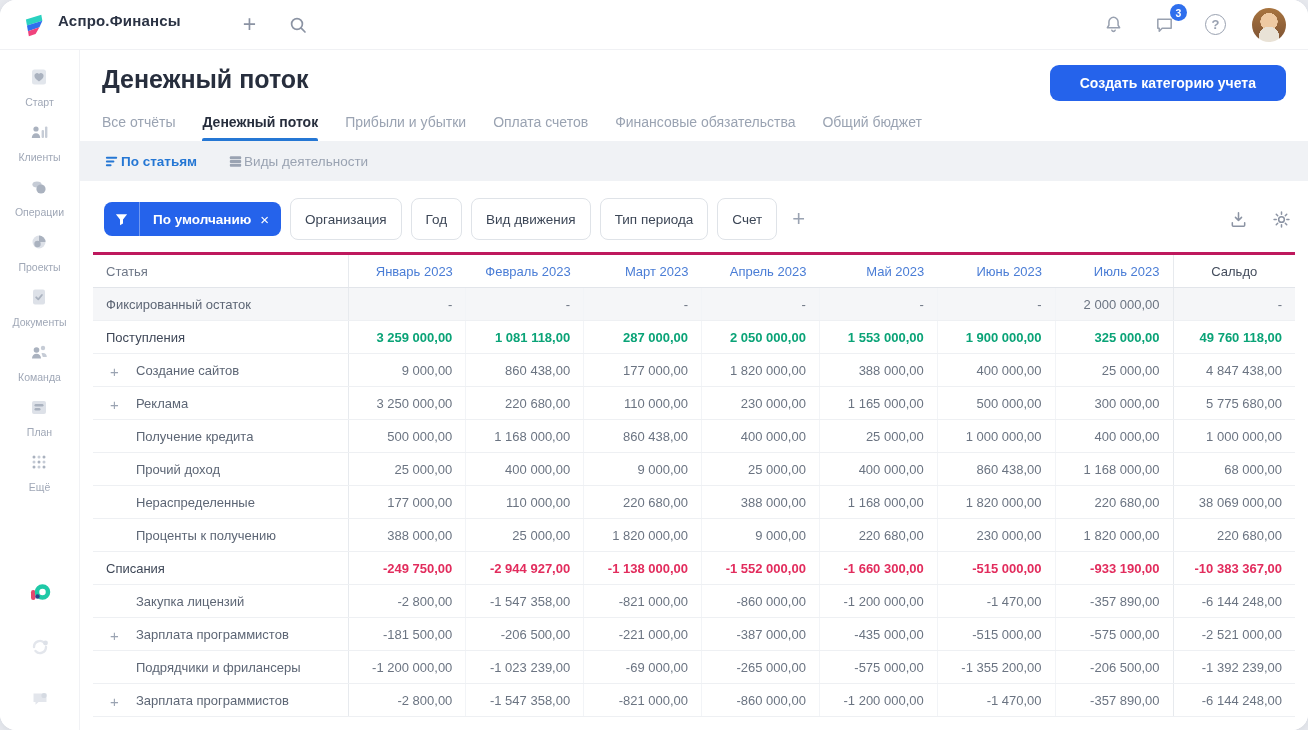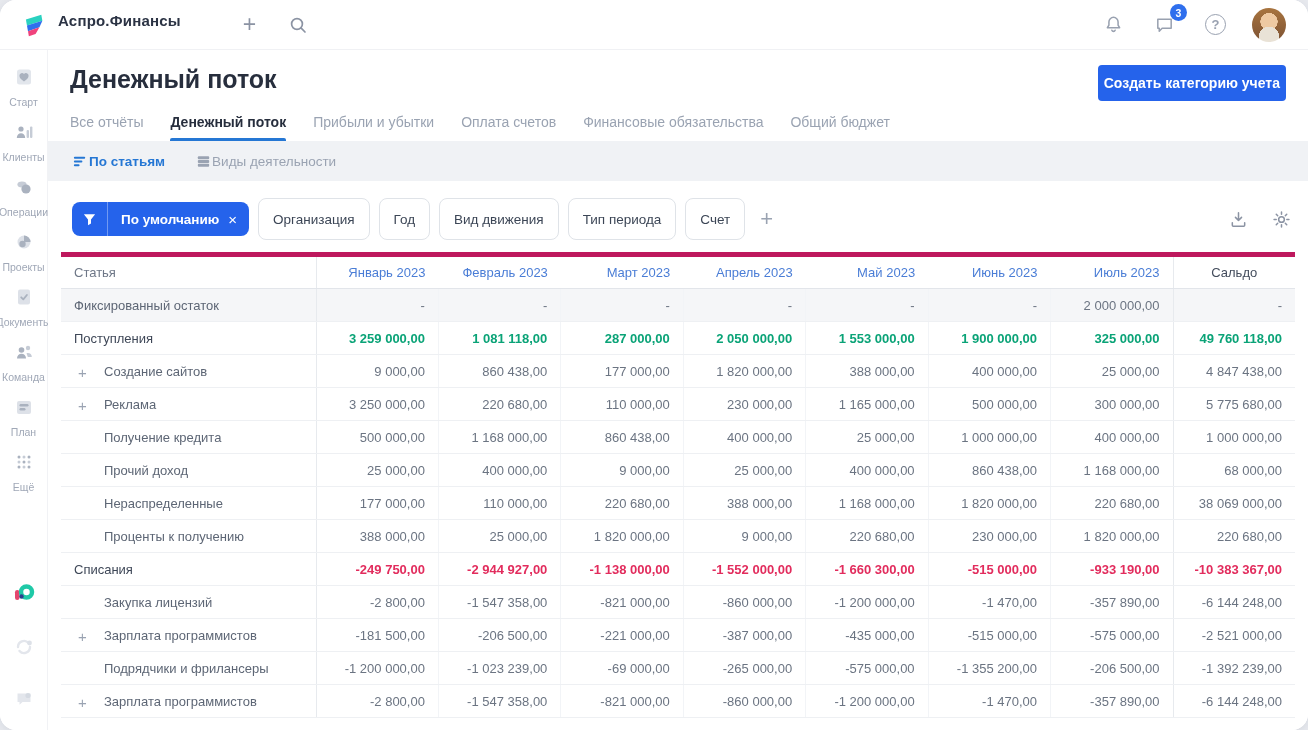--- a/index.html
+++ b/index.html
@@ -15,30 +15,30 @@
   .top-right{margin-left:auto;display:flex;align-items:center;gap:22px;}
   .chat-wrap{position:relative;}
   .badge{position:absolute;top:-6px;right:-8px;min-width:17px;height:17px;border-radius:9px;background:#2f6fed;color:#fff;font-size:10.5px;font-weight:700;display:flex;align-items:center;justify-content:center;padding:0 4px;}
   .help-circle{width:21px;height:21px;border:1.7px solid #99a1b0;border-radius:50%;display:flex;align-items:center;justify-content:center;color:#99a1b0;font-size:13px;font-weight:700;}
   .avatar{width:34px;height:34px;border-radius:50%;background:
     radial-gradient(circle at 50% 85%, #e9e2d6 0 30%, rgba(0,0,0,0) 31%),
     radial-gradient(circle at 50% 40%, #eec9a2 0 32%, rgba(0,0,0,0) 33%),
     linear-gradient(180deg,#a8743f,#7d5233);cursor:pointer;}
   
   .body{display:flex;height:680px;}
-  .sidebar{width:48px;border-right:1px solid #f1f2f5;display:flex;flex-direction:column;align-items:center;padding:16px 0 16px 0;background:#fff;flex-shrink:0;}
+  .sidebar{width:80px;border-right:1px solid #f1f2f5;display:flex;flex-direction:column;align-items:center;padding:16px 0 16px 0;background:#fff;flex-shrink:0;}
   .side-item{display:flex;flex-direction:column;align-items:center;gap:4px;margin-bottom:13px;cursor:pointer;}
   .side-item .lbl{font-size:10.5px;color:#a0a8b7;}
   .side-bottom{margin-top:auto;display:flex;flex-direction:column;align-items:center;gap:26px;}
   
   .main{flex:1;display:flex;flex-direction:column;background:#fff;min-width:0;}
   .page-head{padding:15px 22px 0 22px;}
   .title-row{display:flex;align-items:flex-start;justify-content:space-between;}
   h1{margin:0;font-size:25px;font-weight:700;color:#272e3d;}
-  .primary-btn{background:var(--accent,#2563eb);color:#fff;border:none;border-radius:4px;padding:10px 6px;font-size:14px;font-weight:600;cursor:pointer;font-family:inherit;}
+  .primary-btn{background:var(--accent,#2563eb);color:#fff;border:none;border-radius:9px;padding:10px 30px;font-size:14px;font-weight:600;cursor:pointer;font-family:inherit;}
   .tabs{display:flex;gap:27px;margin-top:13px;}
   .tab{font-size:14px;color:#9aa3b2;padding-bottom:11px;cursor:pointer;position:relative;white-space:nowrap;}
   .tab.active{color:#272e3d;font-weight:600;}
   .tab.active:after{content:"";position:absolute;left:0;right:0;bottom:0;height:3px;background:#2577d4;border-radius:2px 2px 0 0;}
   .subband{height:40px;background:#f0f2f5;display:flex;align-items:center;gap:30px;padding:0 24px;}
   .subtab{display:flex;align-items:center;gap:0;font-size:13.5px;color:#9aa3b2;cursor:pointer;}
   .subtab.active{color:#2577d4;font-weight:600;}
   
   .toolbar{display:flex;align-items:center;padding:17px 13px 12px 24px;gap:9px;}
   .preset-chip{display:flex;align-items:center;background:var(--accent,#2563eb);border-radius:8px;color:#fff;font-size:13.5px;font-weight:600;overflow:hidden;cursor:pointer;height:34px;}
@@ -47,21 +47,21 @@
   .preset-chip .x{padding:0 12px 0 2px;font-size:15px;font-weight:400;}
   .chip{background:#fff;border:1px solid #dfe3e8;border-radius:8px;height:42px;display:flex;align-items:center;padding:0 14px;font-size:13.5px;color:#3c4656;cursor:pointer;white-space:nowrap;}
   .add-filter{background:none;border:none;font-size:22px;color:#9aa3b2;cursor:pointer;padding:0 6px;line-height:1;font-weight:300;}
   .toolbar-right{margin-left:auto;display:flex;align-items:center;gap:16px;}
   
   .table-wrap{padding:0 13px;}
   table{border-collapse:collapse;table-layout:fixed;width:100%;}
   col.c-label{width:255px;}
   col.c-month{width:auto;}
   col.c-saldo{width:122px;}
-  th{font-weight:400;font-size:13px;height:34px;border-bottom:1px solid #e2e5ea;border-top:5px solid #be185d;padding:0 13px;white-space:nowrap;overflow:hidden;}
+  th{font-weight:400;font-size:13px;height:34px;border-bottom:1px solid #e2e5ea;border-top:3px solid #be185d;padding:0 13px;white-space:nowrap;overflow:hidden;}
   th.h-label{text-align:left;color:#6e7787;}
   th.h-month{text-align:right;color:var(--monthblue,#4a7dd6);}
   th.h-saldo{text-align:center;color:#434c5c;}
   td{font-size:13px;height:33px;padding:0 13px;border-bottom:1px solid #eef0f3;white-space:nowrap;overflow:hidden;}
   td.val{text-align:right;color:#6b7482;}
   td+td{border-left:1px solid #f2f4f7;}
   td:nth-child(2),td:last-child,th:nth-child(2),th:last-child{border-left:1px solid #e7eaee;}
   tr.info td{background:#f5f6f8;}
   tr.info td.lab{color:#5d6675;}
   tr.section td{border-top:1px solid #d9dde3;}

